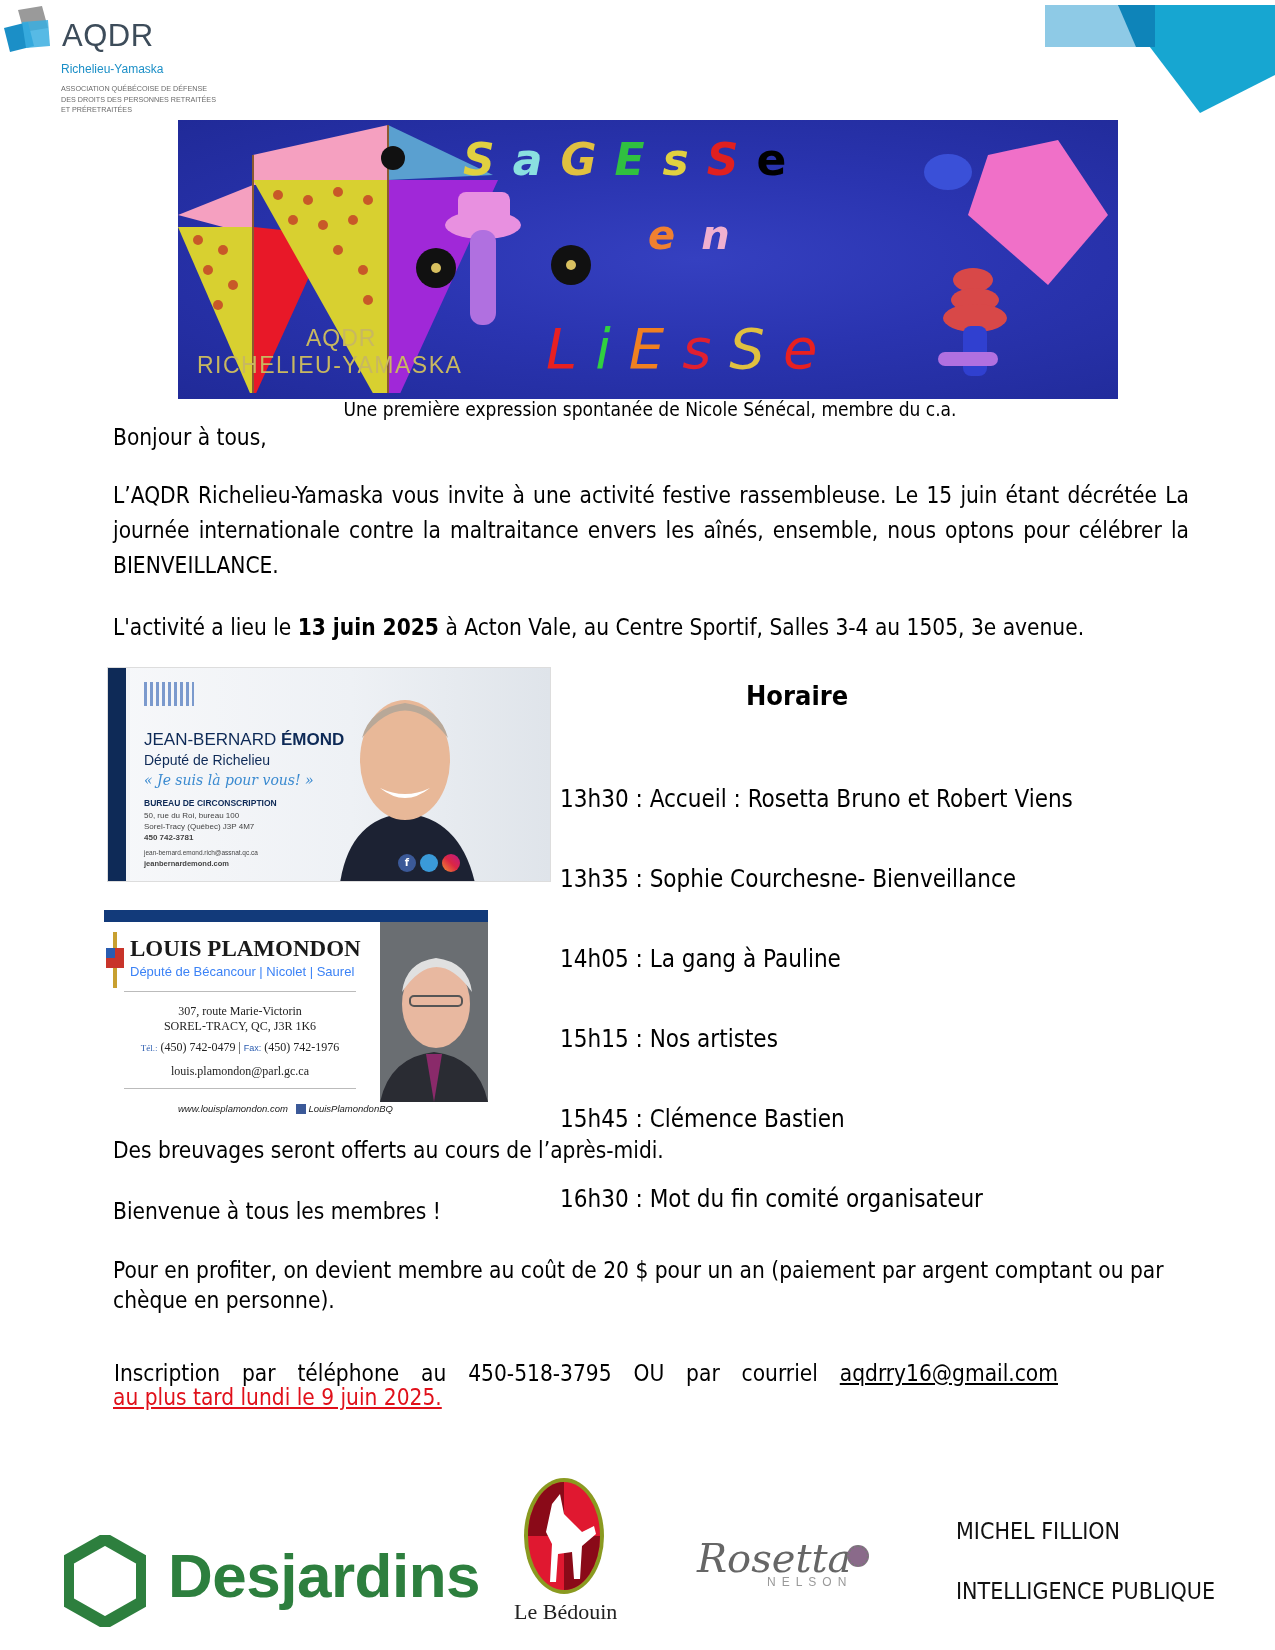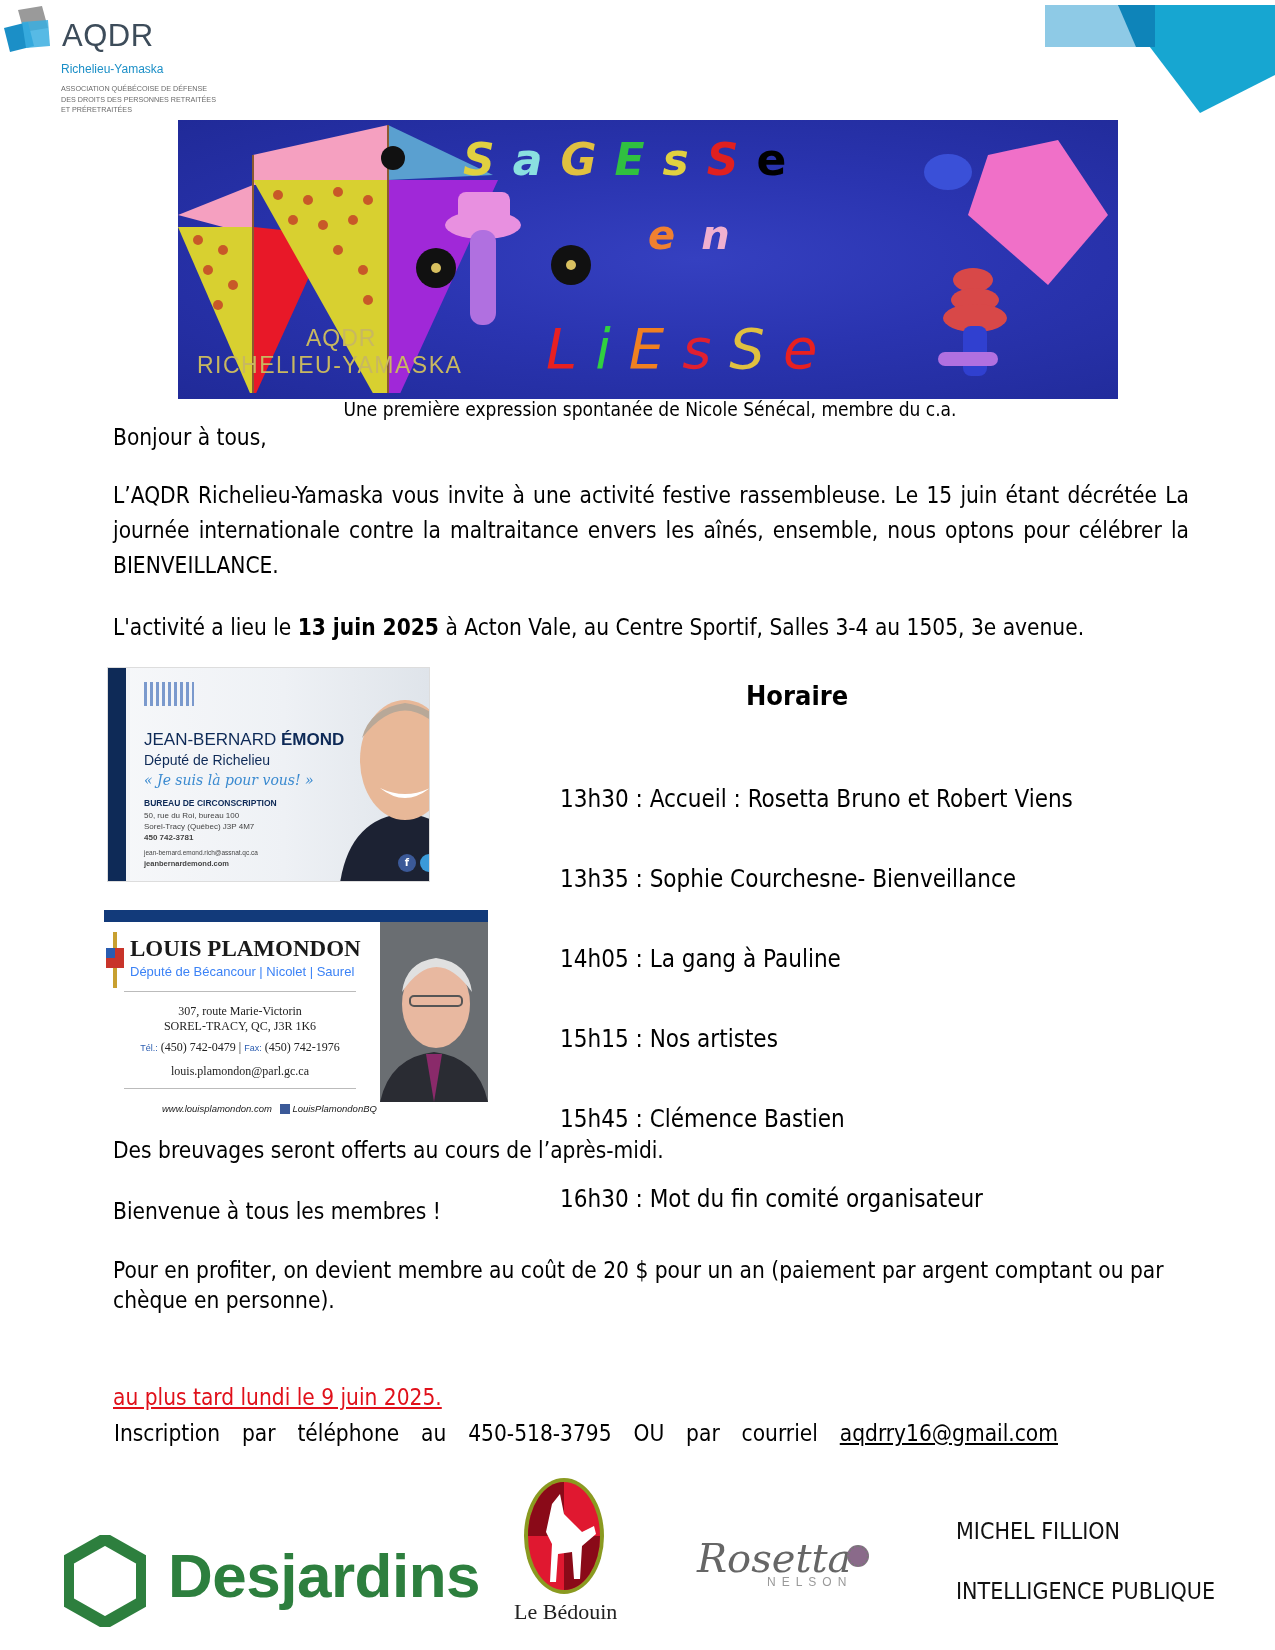--- a/index.html
+++ b/index.html
@@ -22,21 +22,21 @@
   .banner-word { position: absolute; font-family: "DejaVu Sans", sans-serif; font-weight: bold; font-style: italic; }
 
   .caption { left: 0; width: 1300px; top: 398px; text-align: center; font-size: 19px; }
 
   
   .p { left: 113px; width: 1076px; font-size: 22.5px; line-height: 35px; }
   .justify { text-align: justify; text-align-last: left; }
   .bold { font-weight: bold; }
 
   
-  .card1 { left: 107px; top: 667px; width: 323px; height: 215px; background: linear-gradient(90deg, #f7f8fa 0%, #eef1f5 55%, #dfe4ea 100%); border: 1px solid #ddd; overflow: hidden; }
+  .card1 { left: 107px; top: 667px; width: 444px; height: 215px; background: linear-gradient(90deg, #f7f8fa 0%, #eef1f5 55%, #dfe4ea 100%); border: 1px solid #ddd; overflow: hidden; }
   .card1 .stripe { left: 0; top: 0; width: 22px; height: 100%; background: #0e2a57; border-right: 4px solid #f1f3f6; }
   .card2 { left: 104px; top: 910px; width: 384px; height: 215px; background: #fff; overflow: hidden; }
   .card2 .topbar { left: 0; top: 0; width: 384px; height: 12px; background: #123a7a; }
 
   
   .sched-title { left: 746px; top: 680px; font-size: 27px; font-weight: bold; }
   .sched { left: 560px; top: 742px; font-size: 24px; line-height: 45px; }
   .sched-row { white-space: nowrap; margin-top: 35px; }
 
   .email { text-decoration: underline; }
@@ -171,25 +171,25 @@
     <rect x="9" y="0" width="4" height="56" fill="#c8a030"></rect>
     <rect x="2" y="16" width="18" height="20" fill="#c8342a"></rect>
     <rect x="2" y="16" width="9" height="10" fill="#2a5cb0"></rect>
   </svg>
   <div class="abs" style="left:26px;top:26px;font-family:'Liberation Serif',serif;font-weight:bold;font-size:23px;color:#1a1a1a;white-space:nowrap;">LOUIS PLAMONDON</div>
   <div class="abs" style="left:26px;top:54px;font-family:'Liberation Sans',sans-serif;font-size:13px;color:#3b82f6;white-space:nowrap;">Député de Bécancour | Nicolet | Saurel</div>
   <div class="abs" style="left:20px;top:81px;width:232px;border-top:1px solid #bbb;"></div>
   <div class="abs" style="left:0;width:272px;top:94px;text-align:center;font-family:'Liberation Serif',serif;font-size:12px;color:#222;line-height:15px;">
     <div>307, route Marie-Victorin</div>
     <div>SOREL-TRACY, QC, J3R 1K6</div>
-    <div style="margin-top:6px;white-space:nowrap;"><span style="font-family:Liberation Sans, sans-serif;font-size:9px;color:#2a5cb0;">Tél.:</span> <span>(450) 742-0479</span> | <span style="font-family:'Liberation Sans',sans-serif;font-size:9px;color:#2a5cb0;">Fax:</span> <span>(450) 742-1976</span></div>
+    <div style="margin-top:6px;white-space:nowrap;"><span style="font-family:Liberation Serif, serif;font-size:9px;color:#2a5cb0;">Tél.:</span> <span>(450) 742-0479</span> | <span style="font-family:'Liberation Sans',sans-serif;font-size:9px;color:#2a5cb0;">Fax:</span> <span>(450) 742-1976</span></div>
     <div style="margin-top:8px;">louis.plamondon@parl.gc.ca</div>
   </div>
   <div class="abs" style="left:20px;top:178px;width:232px;border-top:1px solid #bbb;"></div>
-  <div class="abs" style="left:58px;top:193px;font-family:'Liberation Sans',sans-serif;font-style:italic;font-size:9.5px;color:#222;white-space:nowrap;">
+  <div class="abs" style="left:74px;top:193px;font-family:'Liberation Sans',sans-serif;font-style:italic;font-size:9.5px;color:#222;white-space:nowrap;">
     <span>www.louisplamondon.com</span>
     &nbsp;&nbsp;<span style="display:inline-block;width:10px;height:10px;background:#3b5998;vertical-align:middle;"></span>
     <span>LouisPlamondonBQ</span>
   </div>
   <svg class="abs" style="left:276px;top:12px;" width="108" height="180" viewBox="0 0 108 180">
     <rect width="108" height="180" fill="#6a6e72"></rect>
     <path d="M0,180 Q10,135 54,130 Q98,135 108,180 Z" fill="#2a2c33"></path>
     <path d="M46,132 L54,180 L62,132 Z" fill="#8a2a6a"></path>
     <ellipse cx="56" cy="82" rx="34" ry="44" fill="#e8b8a0"></ellipse>
     <path d="M22,70 Q56,20 92,70 Q88,40 56,36 Q26,40 22,70 Z" fill="#e0e0e0"></path>
@@ -203,21 +203,21 @@
   <div class="sched-row"><span>13h35</span> : <span>Sophie Courchesne- Bienveillance</span></div>
   <div class="sched-row"><span>14h05</span> : <span>La gang à Pauline</span></div>
   <div class="sched-row"><span>15h15</span> : <span>Nos artistes</span></div>
   <div class="sched-row"><span>15h45</span> : <span>Clémence Bastien</span></div>
   <div class="sched-row"><span>16h30</span> : <span>Mot du fin comité organisateur</span></div>
 </div>
 
 <div class="abs p" style="top:1133px;">Des breuvages seront offerts au cours de l’après-midi.</div>
 <div class="abs p" style="top:1194px;">Bienvenue à tous les membres !</div>
 <div class="abs p" style="top:1255px;line-height:30px;">Pour en profiter, on devient membre au coût de 20 $ pour un an (paiement par argent comptant ou par chèque en personne).</div>
-<div class="abs p" style="top:1416px;left:114px;width:944px;text-align:justify;text-align-last:justify;">
+<div class="abs p" style="top:1356px;left:114px;width:944px;text-align:justify;text-align-last:justify;">
   <span>Inscription par téléphone au 450-518-3795 OU par courriel</span>
   <a class="email">aqdrry16@gmail.com</a>
 </div>
 <div class="abs p deadline" style="top:1380px;width:auto;">au plus tard lundi le 9 juin 2025.</div>
 
 <svg class="abs desj" width="82" height="92" viewBox="0 0 82 92">
   <polygon points="41,4 78,25 78,67 41,88 4,67 4,25" fill="none" stroke="#2d7f3e" stroke-width="12"></polygon>
 </svg>
 <div class="abs desj-text">Desjardins</div>
 

